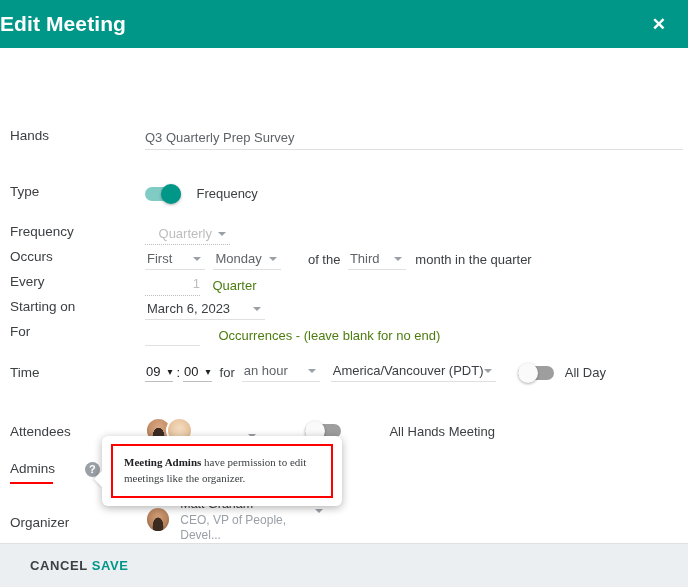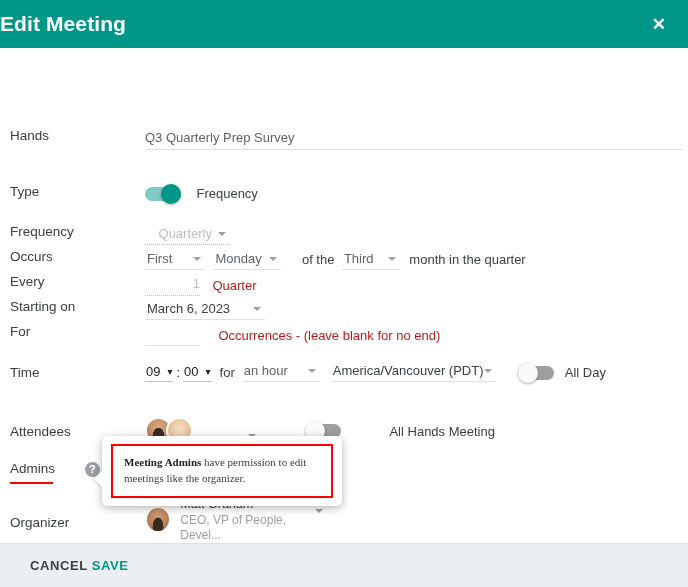--- a/index.html
+++ b/index.html
@@ -149,21 +149,21 @@
   }
   .sel.placeholder { color: #bdbdbd; }
 
   .inline-txt {
     font-size: 13px;
     color: #3c4043;
     display: inline-block;
     vertical-align: bottom;
     padding-bottom: 3px;
   }
-  .inline-txt.muted { color:#b91c1c; }
+  .inline-txt.muted { color:#4d7c0f; }
 
   
   .timesel {
     display: inline-block;
     position: relative;
     border-bottom: 1px solid #bdbdbd;
     font-size: 13px;
     color: #202124;
     padding: 0 13px 2px 1px;
     cursor: pointer;
@@ -350,21 +350,21 @@
     <div class="lbl">Occurs</div>
     <div class="field">
       <span class="sel" style="width:60px;">
         <span>First</span>
         <span class="caret"></span>
       </span>
       <span class="sel" style="width:68px;margin-left:4px;">
         <span>Monday</span>
         <span class="caret"></span>
       </span>
-      <span class="inline-txt" style="margin-left:16px;">of the</span>
+      <span class="inline-txt" style="margin-left:22px;">of the</span>
       <span class="sel" style="width:58px;margin-left:3px;">
         <span>Third</span>
         <span class="caret"></span>
       </span>
       <span class="inline-txt" style="margin-left:5px;">month in the quarter</span>
     </div>
   </div>
 
   <div class="row" style="top:226px;">
     <div class="lbl">Every</div>

